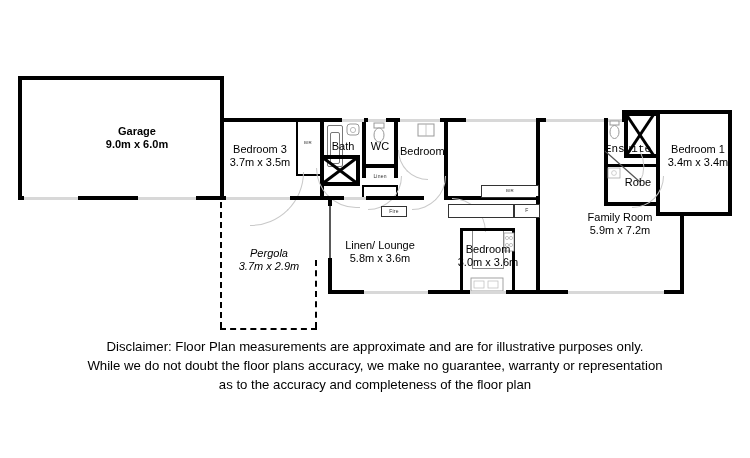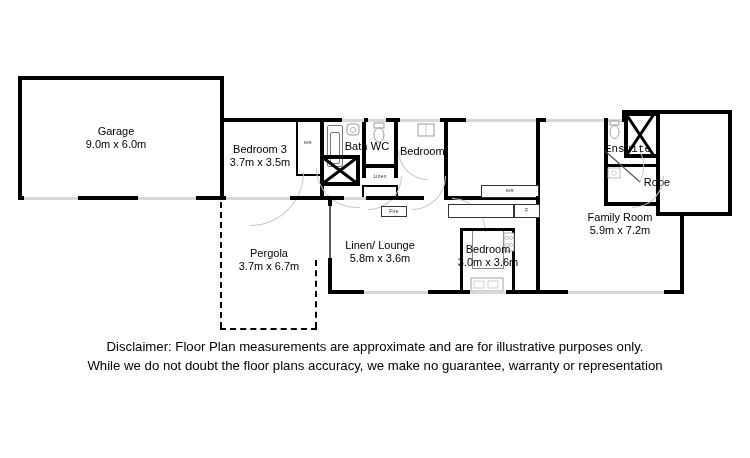--- a/index.html
+++ b/index.html
@@ -35,21 +35,21 @@
   <div class="wall" style="left:18px;  top:76px;  width:206px; height:4px;"></div>
   <div class="wall" style="left:18px;  top:76px;  width:4px;   height:124px;"></div>
   <div class="wall" style="left:220px; top:76px;  width:4px;   height:46px;"></div>
 
   <div class="glass" style="left:22px;  top:197px; width:58px; height:3px;"></div>
   <div class="wall" style="left:18px;  top:196px; width:6px;  height:4px;"></div>
   <div class="wall" style="left:78px;  top:196px; width:60px; height:4px;"></div>
   <div class="glass" style="left:138px; top:197px; width:58px; height:3px;"></div>
   <div class="wall" style="left:196px; top:196px; width:28px; height:4px;"></div>
 
-  <div class="lbl rm" style="left:66px; top:125px; width:100px;">
+  <div class="lbl rm" style="left:87px; top:125px; width:100px;font-weight:bold;">
     <span class="nm">Garage</span>
     <span class="dim">9.0m x 6.0m</span>
   </div>
 
   <div class="wall" style="left:220px; top:118px; width:122px; height:4px;"></div>
   <div class="glass" style="left:342px; top:119px; width:22px; height:3px;"></div>
   <div class="wall" style="left:364px; top:118px; width:4px;  height:4px;"></div>
   <div class="glass" style="left:368px; top:119px; width:18px; height:3px;"></div>
   <div class="wall" style="left:386px; top:118px; width:14px; height:4px;"></div>
   <div class="glass" style="left:400px; top:119px; width:40px; height:3px;"></div>
@@ -99,21 +99,21 @@
 
   <div class="wall" style="left:320px; top:155px; width:40px; height:4px;"></div>
   <div class="wall" style="left:320px; top:182px; width:40px; height:4px;"></div>
   <div class="wall" style="left:320px; top:155px; width:4px;  height:31px;"></div>
   <div class="wall" style="left:356px; top:155px; width:4px;  height:31px;"></div>
   <svg class="fx" style="left:320px; top:155px; width:40px; height:31px;" viewBox="0 0 40 31">
     <line x1="2" y1="2" x2="38" y2="29" stroke="#000" stroke-width="3"></line>
     <line x1="38" y1="2" x2="2" y2="29" stroke="#000" stroke-width="3"></line>
   </svg>
 
-  <div class="lbl sm" style="left:325px; top:140px; width:36px;margin-left:13px;">
+  <div class="lbl sm" style="left:325px; top:140px; width:36px;">
     <span>Bath</span>
   </div>
   <div class="lbl sm" style="left:363px; top:140px; width:34px;">
     <span>WC</span>
   </div>
   <div class="tiny" style="left:364px; top:174px; width:32px; font-size:5px;">Linen</div>
 
   <div class="door" style="left:316px; top:168px; width:44px; height:40px; border:1px solid #c9c9c9; border-top:none; border-right:none; border-radius:0 0 0 44px;"></div>
 
   <div class="wall" style="left:444px; top:122px; width:4px; height:78px;"></div>
@@ -159,24 +159,28 @@
     <circle cx="8" cy="7" r="2.4" fill="#fff" stroke="#bbb" stroke-width="0.7"></circle>
   </svg>
   <svg class="fx" style="left:604px; top:150px; width:46px; height:36px;" viewBox="0 0 46 36">
     <line x1="1" y1="1" x2="36" y2="32" stroke="#555" stroke-width="1.2"></line>
     <path d="M36 32 A35 35 0 0 0 36 1" fill="none" stroke="#c9c9c9" stroke-width="1"></path>
   </svg>
 
   <div class="lbl sm" style="left:600px; top:143px; width:56px;font-family:Liberation Mono, monospace;">
     <span>Ensuite</span>
   </div>
-  <div class="lbl sm" style="left:604px; top:176px; width:68px;margin-left:19px;">
+  <div class="lbl sm" style="left:604px; top:176px; width:68px;">
     <span>Robe</span>
   </div>
 
+  <div class="lbl rm" style="left:663px; top:143px; width:70px;">
+    <span class="nm">Bedroom 1</span>
+    <span class="dim">3.4m x 3.4m</span>
+  </div>
   <div class="door" style="left:632px; top:176px; width:32px; height:32px; border:1px solid #c9c9c9; border-top:none; border-left:none; border-radius:0 0 32px 0;"></div>
 
   <div class="wall" style="left:660px; top:212px; width:72px; height:4px;"></div>
   <div class="wall" style="left:656px; top:202px; width:4px; height:14px;"></div>
 
   <div class="wall" style="left:536px; top:196px; width:4px; height:98px;"></div>
   <div class="wall" style="left:680px; top:212px; width:4px; height:82px;"></div>
   <div class="lbl rm" style="left:574px; top:211px; width:92px;">
     <span class="nm">Family Room</span>
     <span class="dim">5.9m x 7.2m</span>
@@ -234,27 +238,28 @@
     <span class="dim">5.8m x 3.6m</span>
   </div>
 
   <div class="box" style="left:381px; top:206px; width:26px; height:11px;"></div>
   <div class="tiny" style="left:381px; top:209px; width:26px; font-size:5px;">Fire</div>
 
   <div class="dash-v" style="left:220px; top:202px; height:126px;"></div>
   <div class="dash-v" style="left:315px; top:260px; height:68px;"></div>
   <div class="dash-h" style="left:220px; top:328px; width:97px;"></div>
 
-  <div class="lbl rm" style="left:233px; top:247px; width:72px;">
+  <div class="lbl rm" style="left:233px; top:247px; width:72px;font-style:italic;">
     <span class="nm">Pergola</span>
-    <span class="dim">3.7m x 6.7m</span>
+    <span class="dim">3.7m x 2.9m</span>
   </div>
 
   <div class="wall" style="left:218px; top:196px; width:8px;  height:4px;"></div>
   <div class="glass" style="left:226px; top:197px; width:64px; height:3px;"></div>
   <div class="wall" style="left:290px; top:196px; width:36px; height:4px;"></div>
 
   <div id="disc">
     <div>Disclaimer: Floor Plan measurements are approximate and are for illustrative purposes only.</div>
     <div>While we do not doubt the floor plans accuracy, we make no guarantee, warranty or representation</div>
+    <div>as to the accuracy and completeness of the floor plan</div>
   </div>
 
 </div>
 
 </body></html>

